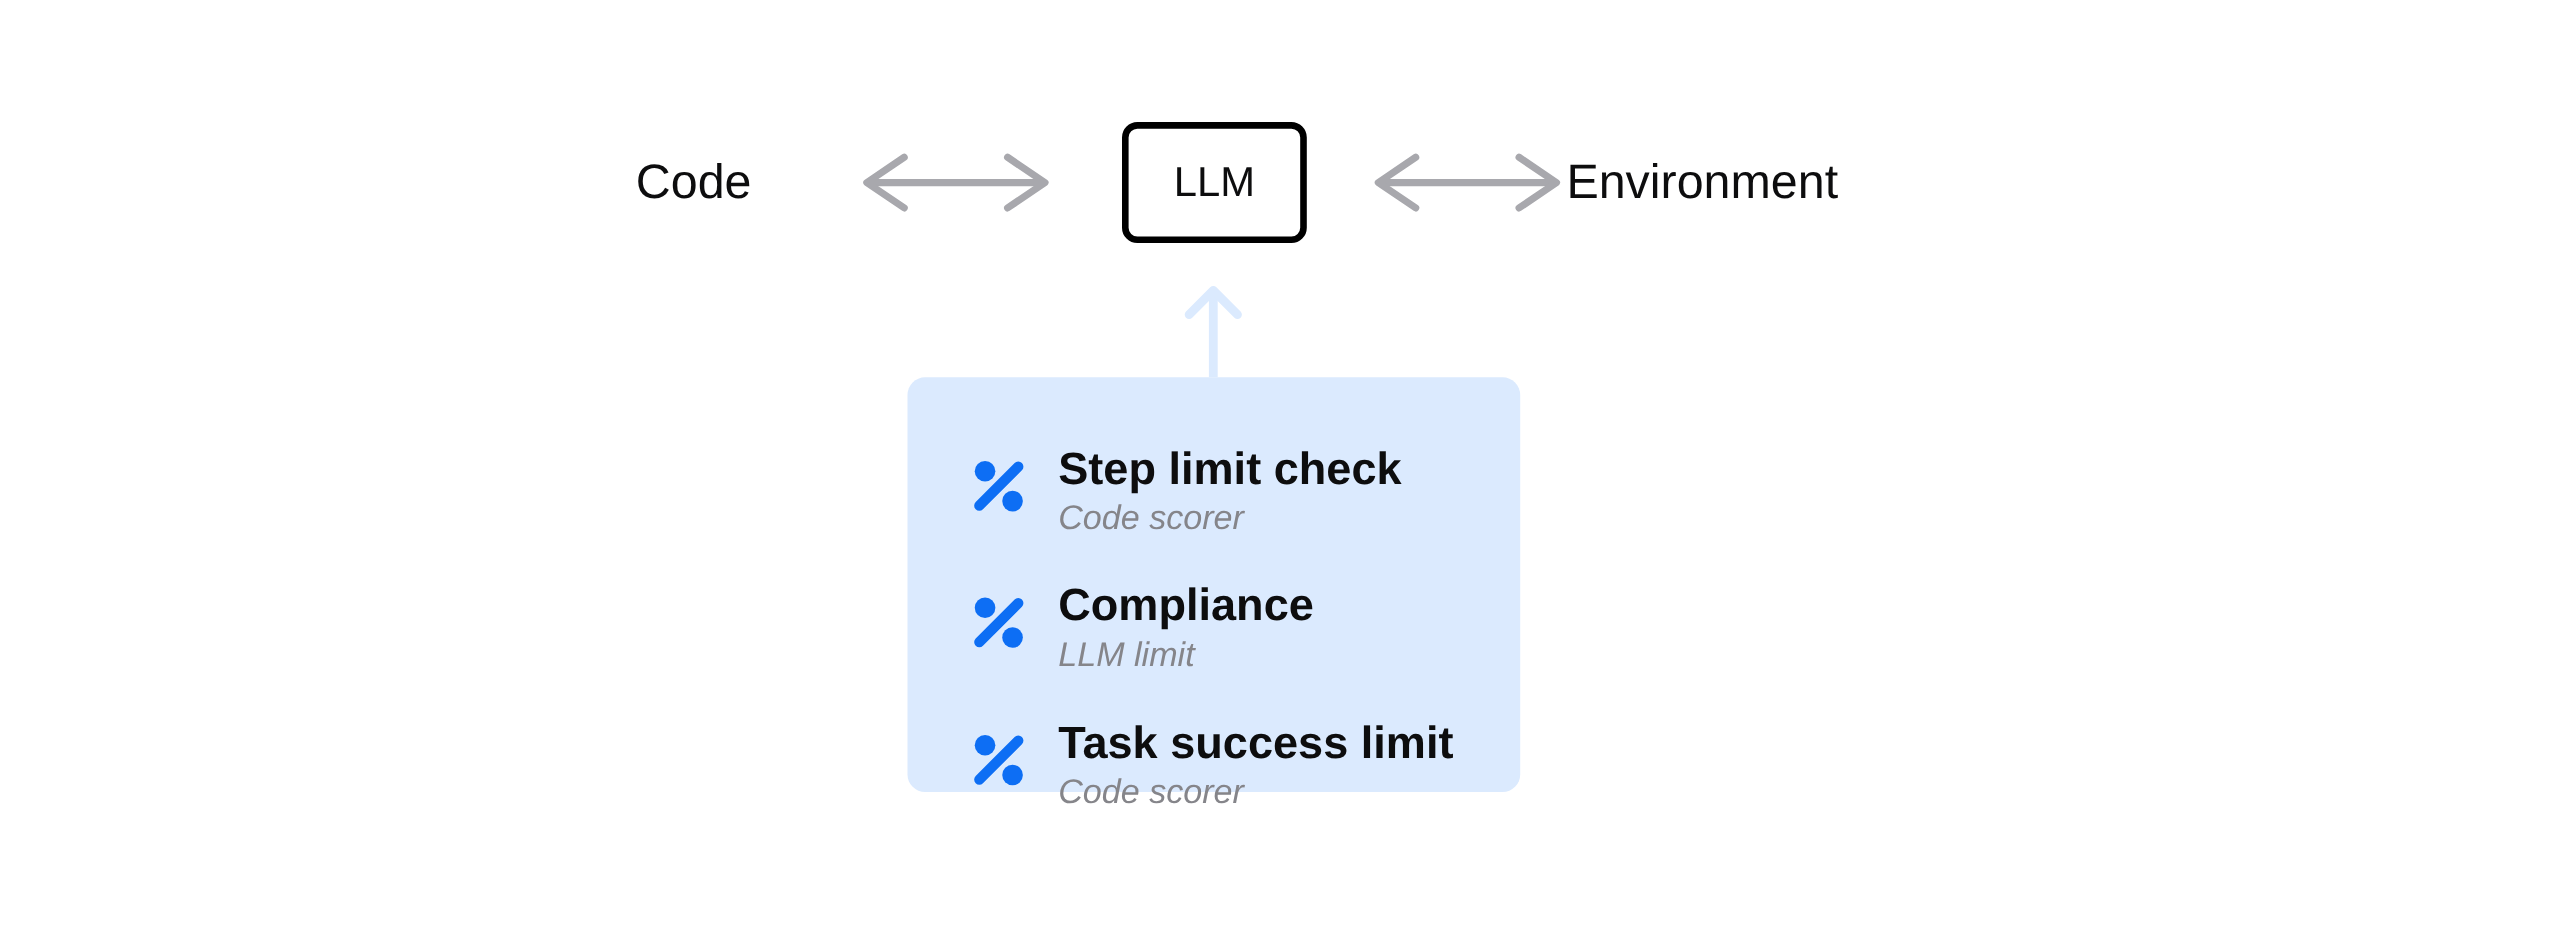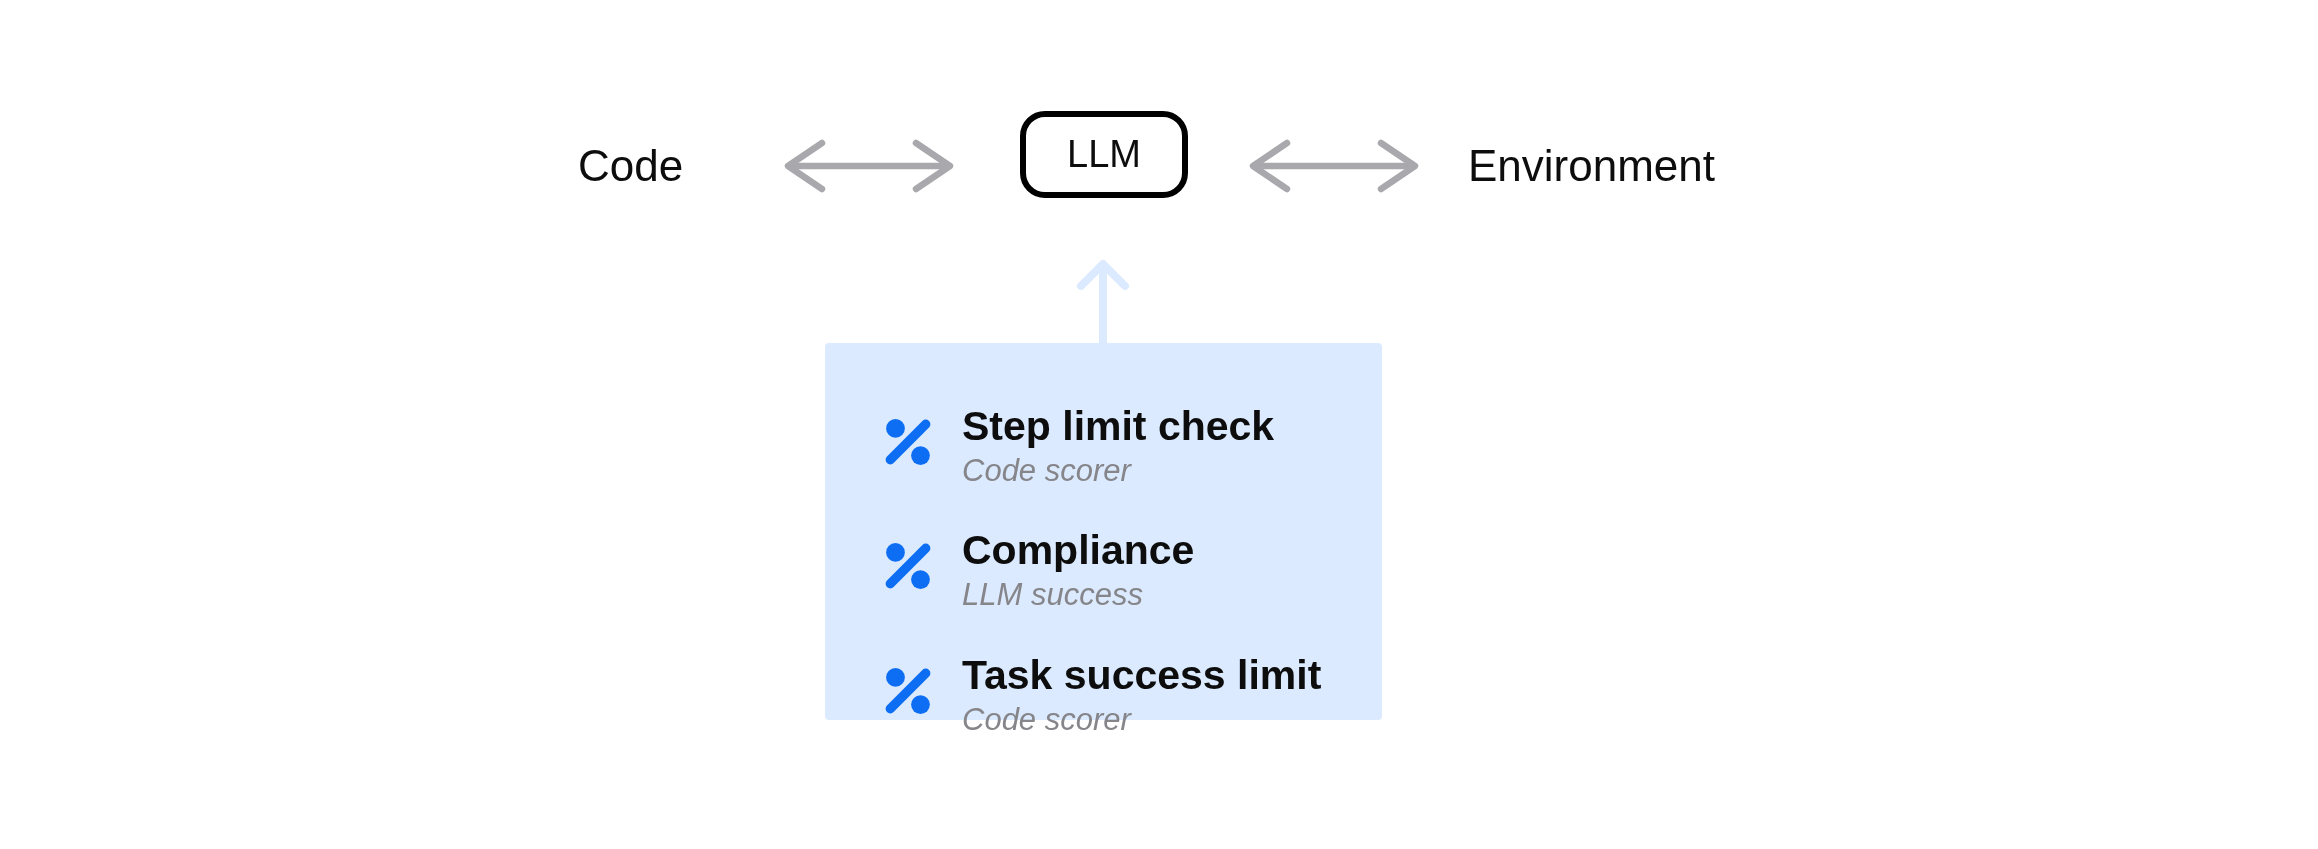--- a/index.html
+++ b/index.html
@@ -33,44 +33,44 @@
   .h-arrow{position:absolute;}
   .h-arrow .stroke{
     stroke:var(--arrow-gray);
     stroke-width:6.5;
     fill:none;
     stroke-linecap:round;
     stroke-linejoin:round;
   }
   .llm-box{
     position:absolute;
-    width:168px;height:87px;
+    width:168px;height:110px;
     background:var(--box-bg);
     border:6px solid var(--box-border);
-    border-radius:25px;
+    border-radius:14px;
     display:flex;align-items:center;justify-content:center;
   }
   .llm-box span{
     font-size:38px;
     font-weight:500;
     color:var(--text-black);
   }
   .up-arrow{position:absolute;}
   .up-arrow .stroke{
     stroke:var(--card-arrow);
     stroke-width:8;
     fill:none;
     stroke-linecap:round;
     stroke-linejoin:round;
   }
   .card{
     position:absolute;
     width:557px;height:377px;
     background:var(--card-bg);
-    border-radius:4px;
+    border-radius:16px;
   }
   .scorer-item{
     position:absolute;
     left:58px;
     display:flex;
     gap:29px;
     align-items:flex-start;
   }
   .scorer-icon{display:block;width:50px;height:50px;margin-top:16px;flex:0 0 auto;}
   .scorer-icon circle{fill:var(--icon-blue);}
@@ -107,21 +107,21 @@
   <div class="llm-box" style="left:1020px;top:111px">
     <span>LLM</span>
   </div>
 
   <svg class="h-arrow" style="left:1246px;top:137px" width="176" height="58" viewBox="0 0 176 58">
     <line class="stroke" x1="10" y1="29" x2="166" y2="29"></line>
     <polyline class="stroke" points="41,6 7,29 41,52"></polyline>
     <polyline class="stroke" points="135,6 169,29 135,52"></polyline>
   </svg>
 
-  <span class="node-label" style="left:1468px;top:142px">Environment</span>
+  <span class="node-label" style="left:1424px;top:142px">Environment</span>
 
   <svg class="up-arrow" style="left:1070px;top:247px" width="66" height="96" viewBox="0 0 66 96">
     <line class="stroke" x1="33" y1="18" x2="33" y2="96"></line>
     <polyline class="stroke" points="11,39 33,17 55,39"></polyline>
   </svg>
 
   <div class="card" style="left:825px;top:343px">
 
     <div class="scorer-item" style="top:58px">
       <svg class="scorer-icon" viewBox="0 0 48 48">
@@ -136,21 +136,21 @@
     </div>
 
     <div class="scorer-item" style="top:182px">
       <svg class="scorer-icon" viewBox="0 0 48 48">
         <circle cx="12" cy="11" r="9"></circle>
         <circle cx="36" cy="37" r="9"></circle>
         <line x1="7" y1="41" x2="41" y2="7"></line>
       </svg>
       <div class="scorer-text">
         <div class="scorer-title">Compliance</div>
-        <div class="scorer-subtitle">LLM success</div>
+        <div class="scorer-subtitle">LLM limit</div>
       </div>
     </div>
 
     <div class="scorer-item" style="top:307px">
       <svg class="scorer-icon" viewBox="0 0 48 48">
         <circle cx="12" cy="11" r="9"></circle>
         <circle cx="36" cy="37" r="9"></circle>
         <line x1="7" y1="41" x2="41" y2="7"></line>
       </svg>
       <div class="scorer-text">

